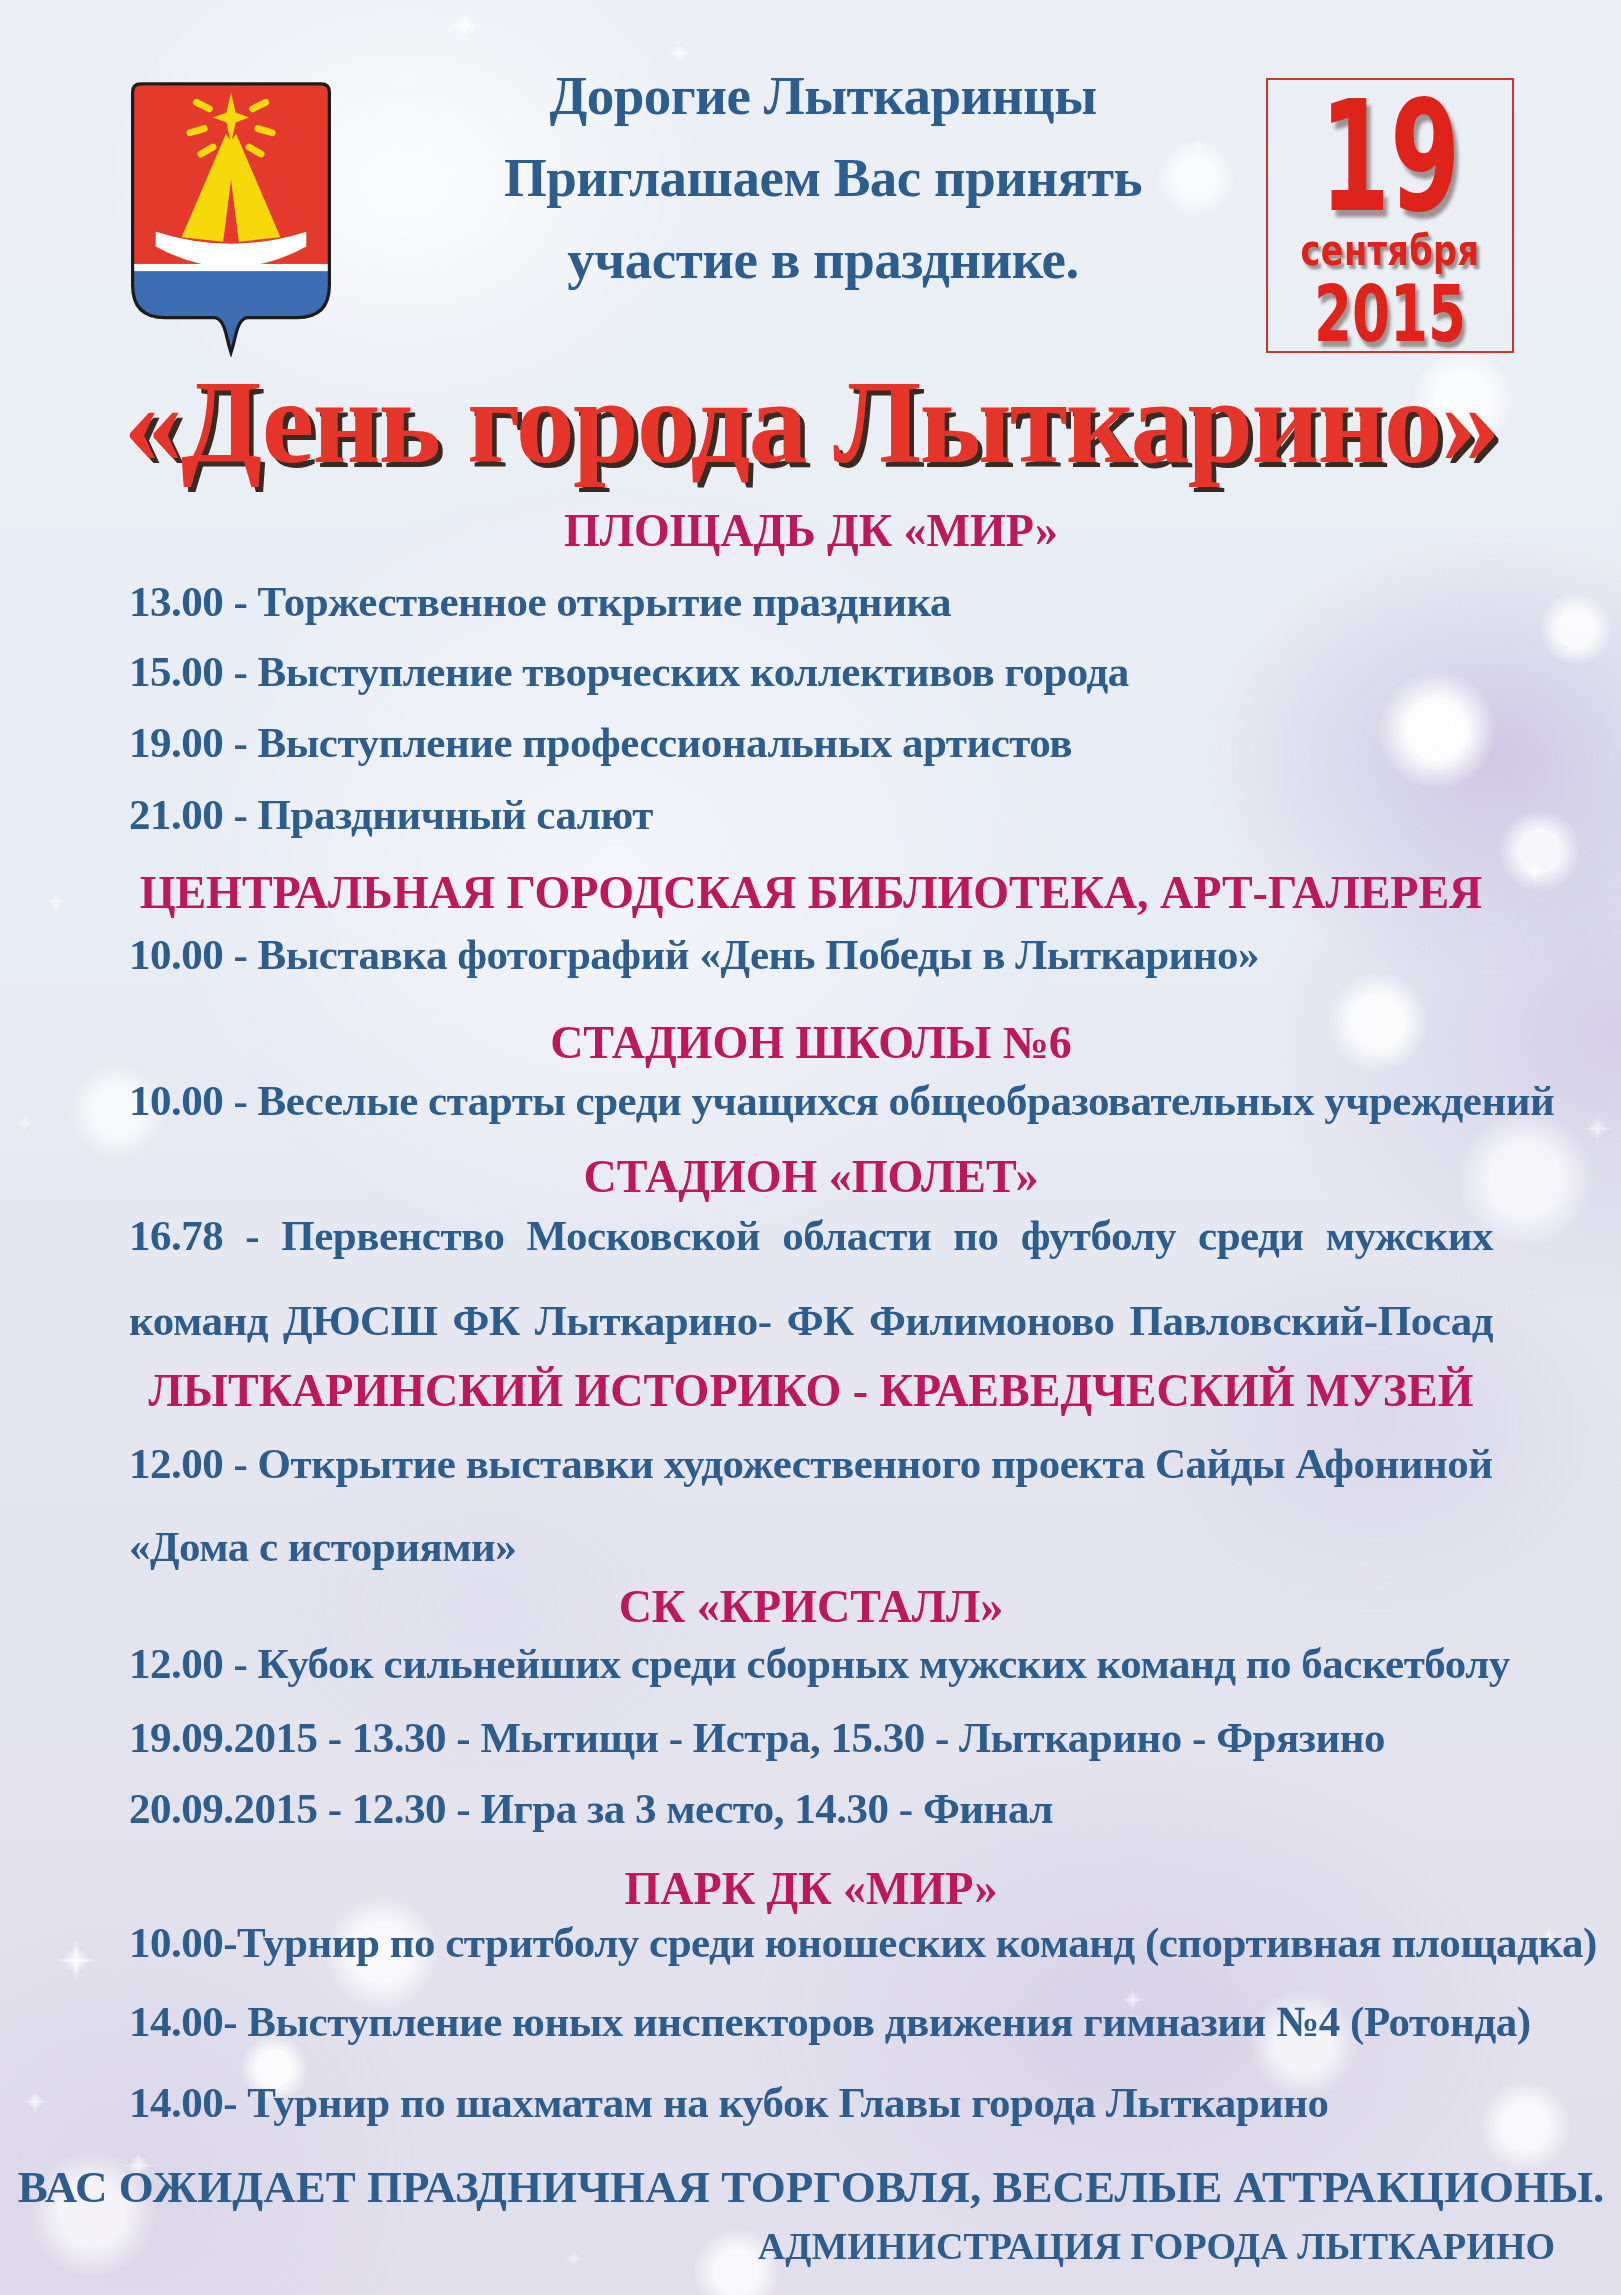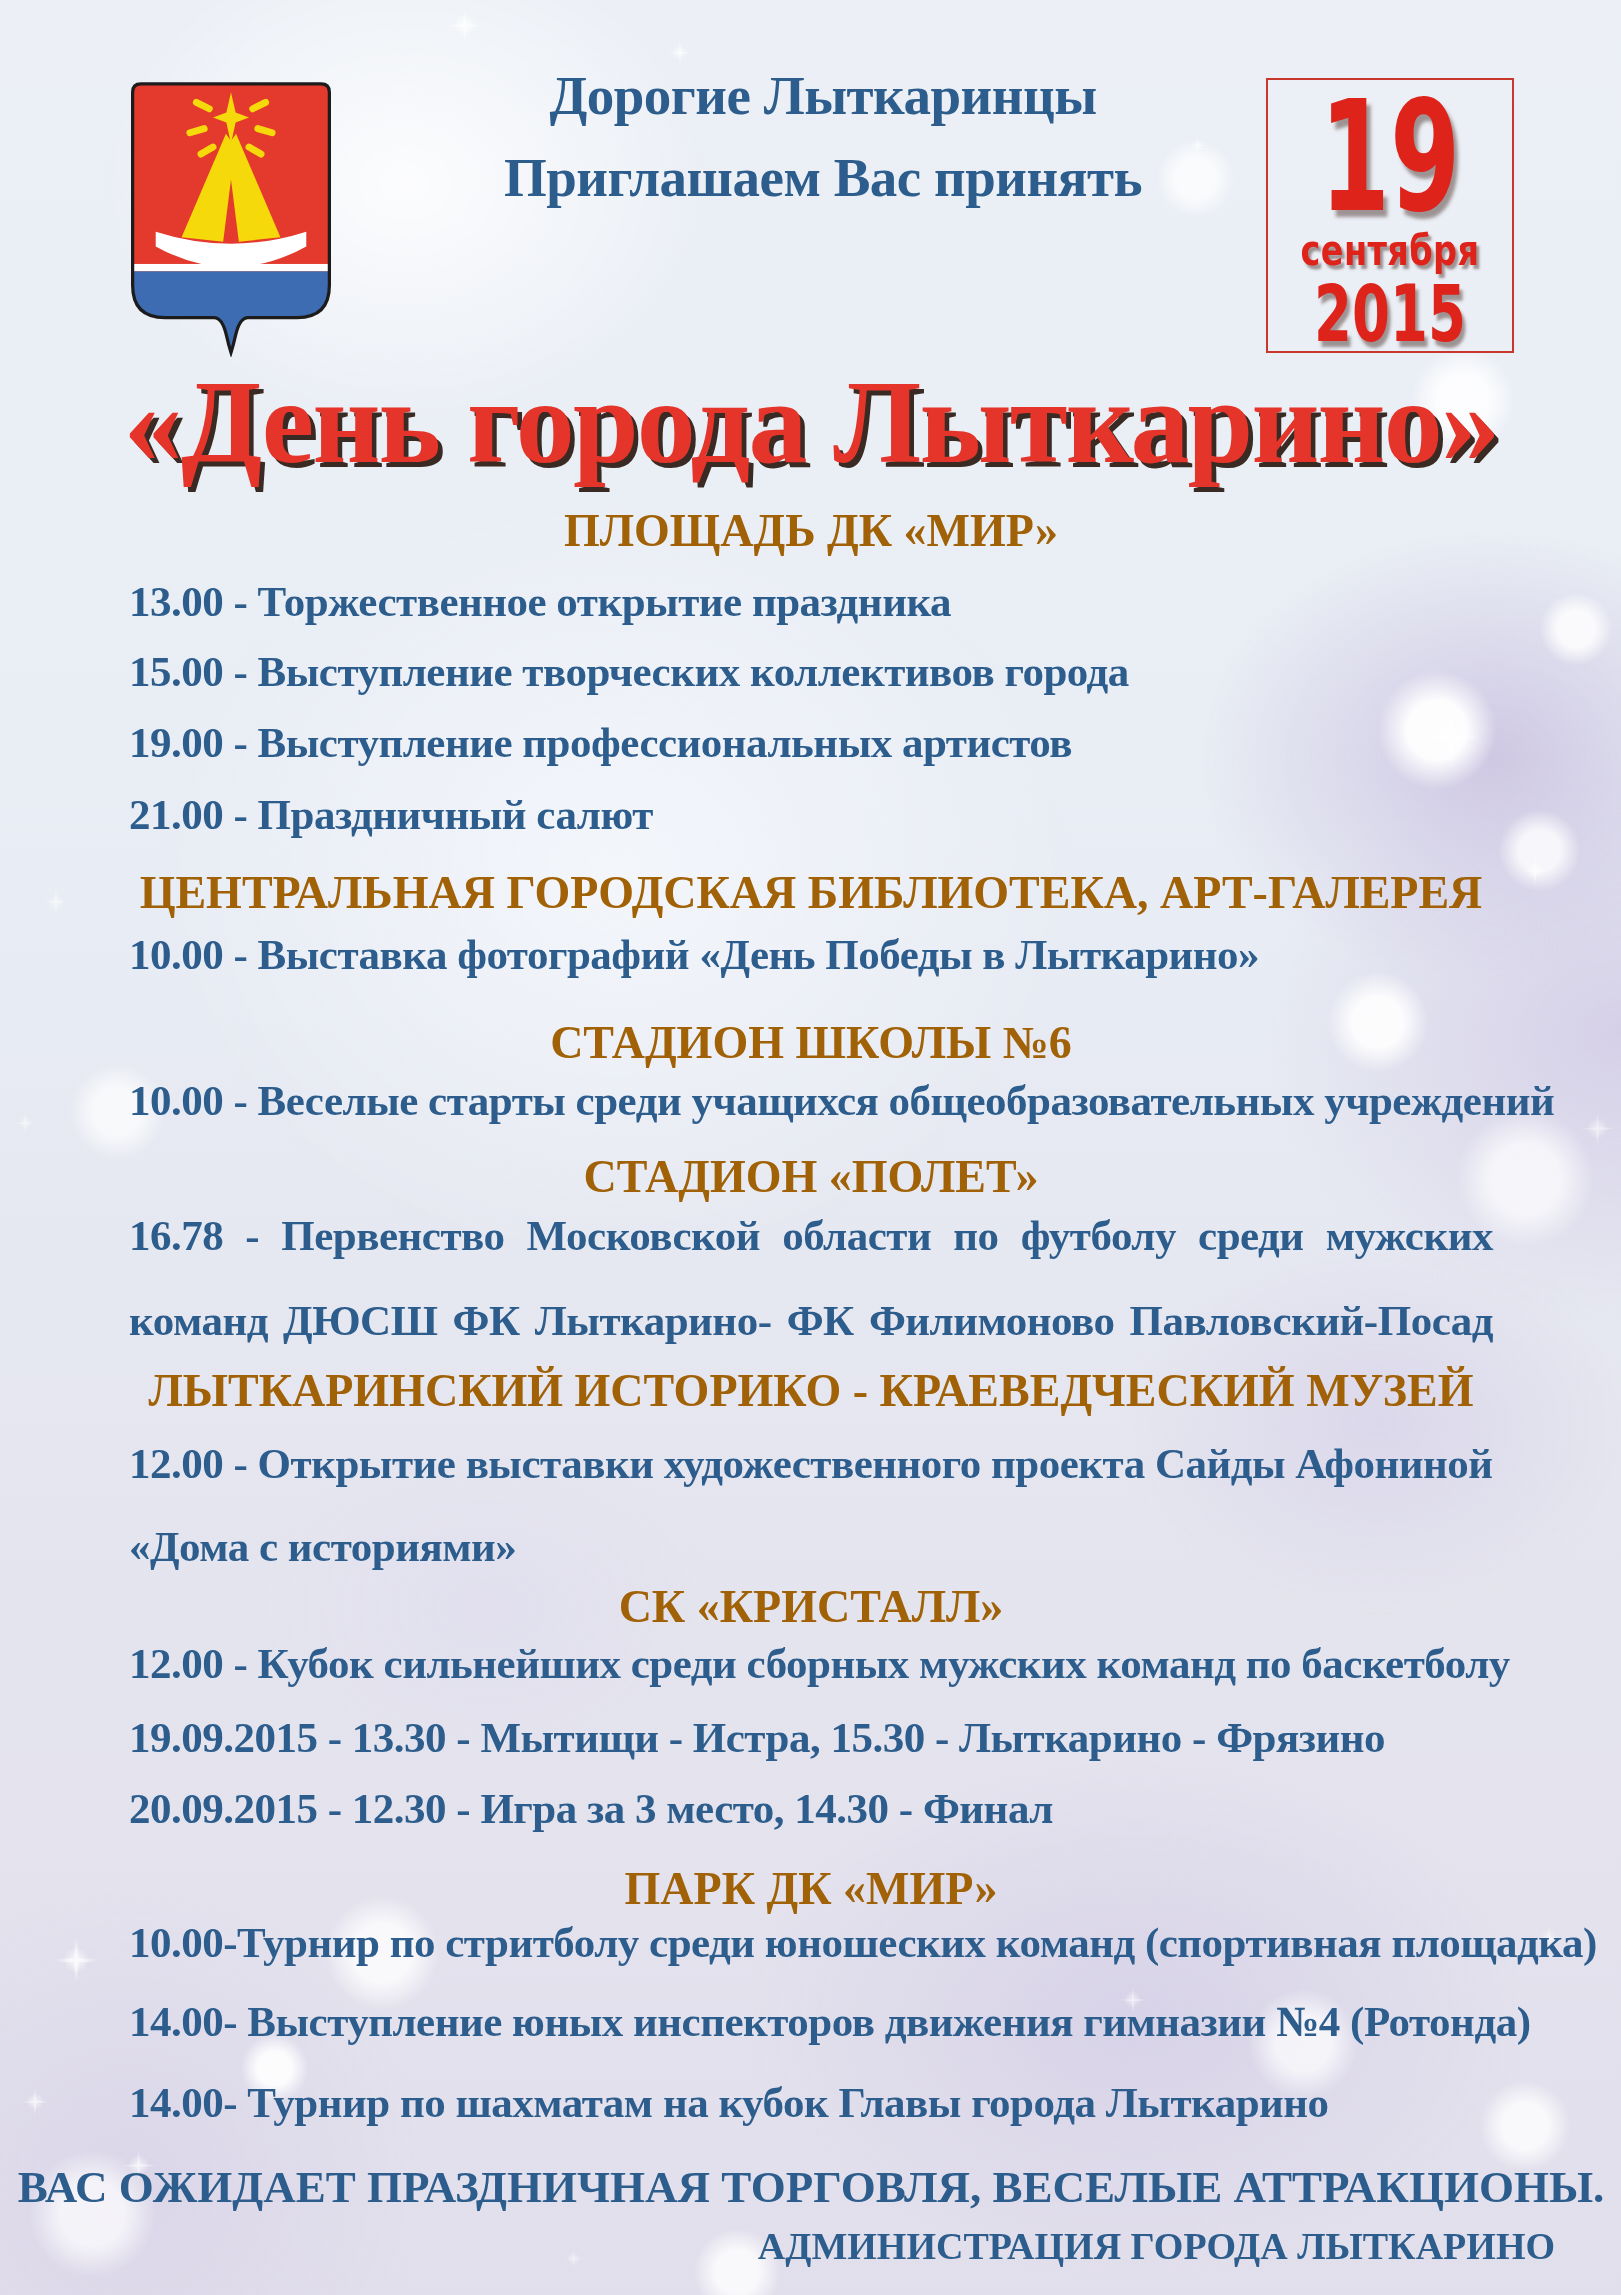--- a/index.html
+++ b/index.html
@@ -73,21 +73,21 @@
   .date-year{font-size:78px;line-height:79px;margin-top:1.8px;transform:scaleX(.7);
     text-shadow:4.6px 5.5px 3.7px rgba(80,55,50,.5);}
 
   .poster-title{
     position:absolute;left:0;top:355px;width:100%;text-align:center;
     font-weight:bold;font-size:118px;letter-spacing:-1.8px;color:#e5352b;
     text-shadow:4.6px 5.1px 0 #3a2a24;white-space:nowrap;
   }
   .venue{
     position:absolute;left:0;width:100%;text-align:center;
-    font-weight:bold;font-size:46px;line-height:1.1;color:#a16207;letter-spacing:0;
+    font-weight:bold;font-size:46px;line-height:1.1;color:#be185d;letter-spacing:0;
     white-space:nowrap;
   }
   .event{
     position:absolute;left:129px;width:1451px;
     font-weight:bold;font-size:43px;line-height:1.1;color:#2d5d8c;
     letter-spacing:-0.5px;white-space:nowrap;
   }
   .event.stretch{white-space:normal;width:1364px;text-align:justify;text-align-last:justify;}
 
   .footer-banner{
@@ -180,20 +180,21 @@
     </g>
     <rect x="0" y="400" width="446" height="16" fill="#ffffff"></rect>
     <rect x="0" y="416" width="446" height="190" fill="#3d6cb2"></rect>
   </g>
   <path fill="none" stroke="#1c1c1c" stroke-width="7" d="M10,28 Q10,10 28,10 L418,10 Q436,10 436,28 L436,446 Q436,516 366,516 L260,516 C248,516 239,528 233,554 Q228,576 223,592 Q218,576 213,554 C207,528 198,516 186,516 L80,516 Q10,516 10,446 Z"></path>
 </svg>
 
 <div class="greeting">
   <div>Дорогие Лыткаринцы</div>
   <div>Приглашаем Вас принять</div>
+  <div>участие в празднике.</div>
 </div>
 
 <div class="date-badge">
   <div class="date-day">19</div>
   <div class="date-month">сентября</div>
   <div class="date-year">2015</div>
 </div>
 
 <div class="poster-title">«День города Лыткарино»</div>
 

